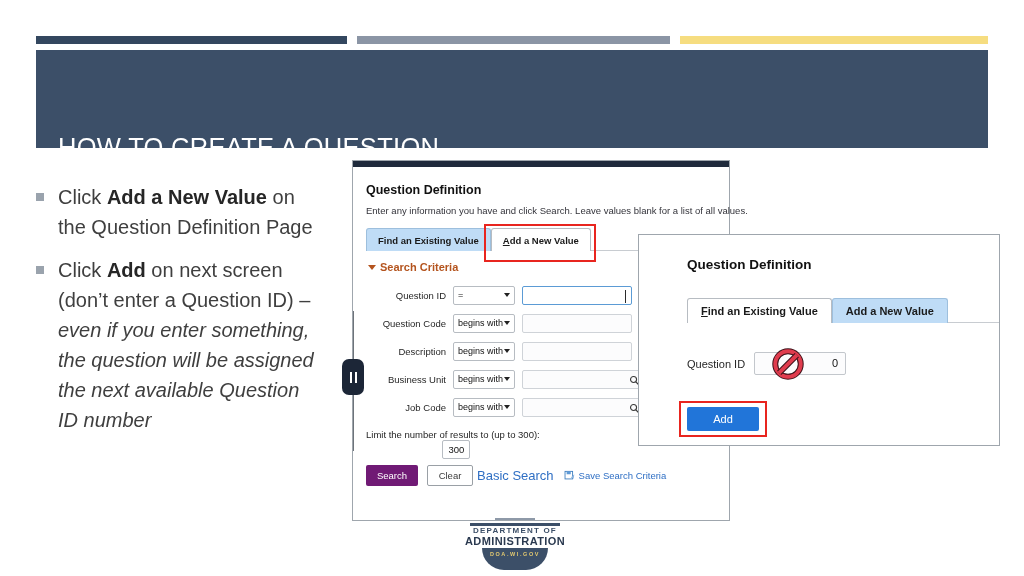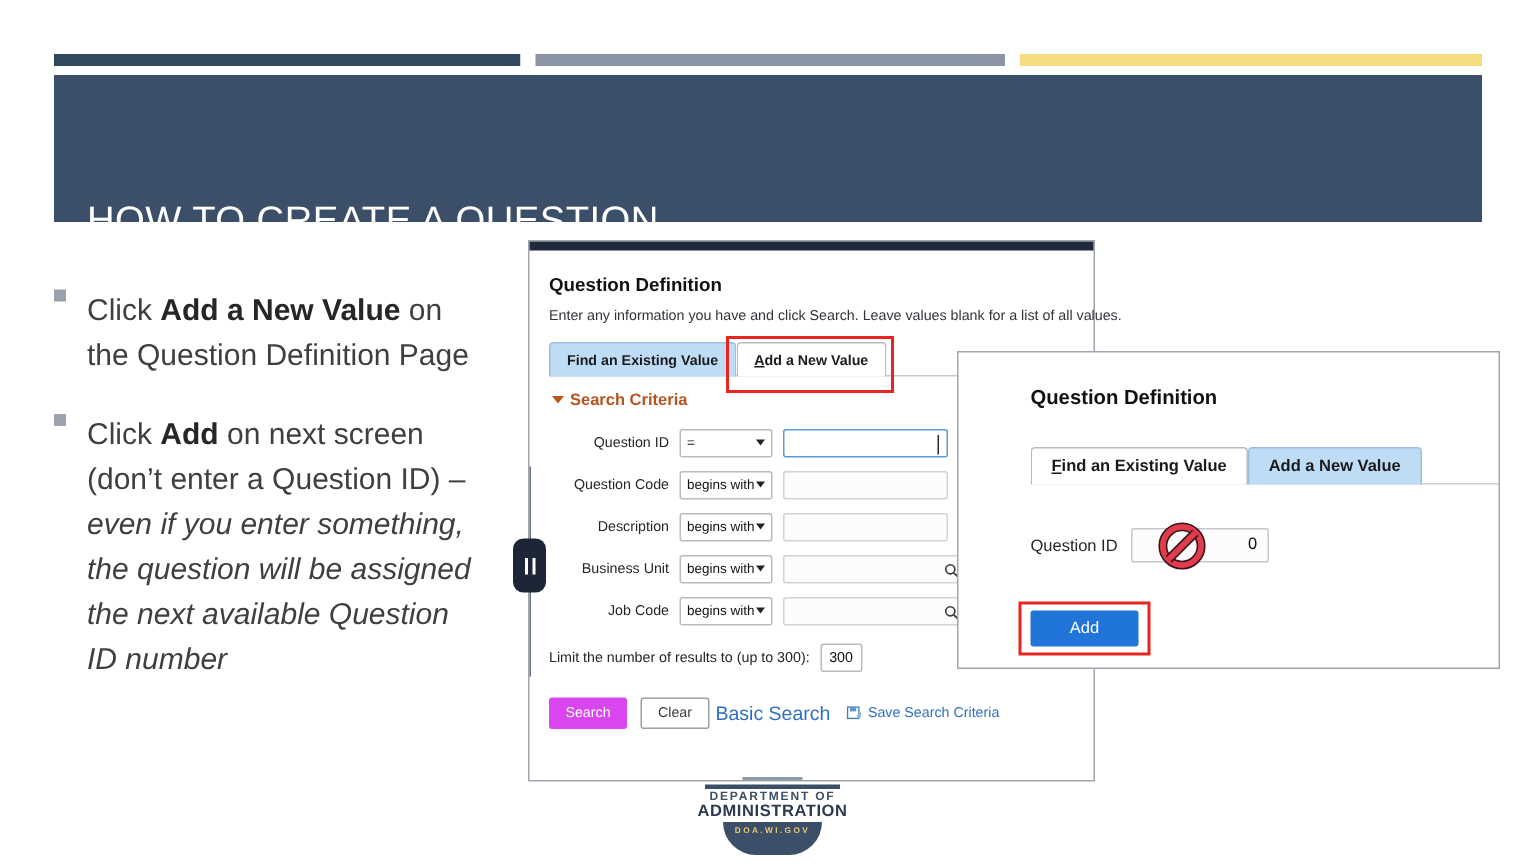--- a/index.html
+++ b/index.html
@@ -32,21 +32,21 @@
   }
 
   
   .bullets{position:absolute;left:36px;top:182px;width:300px;}
   .bullet-row{display:flex;margin-bottom:13px;}
   .bullet-mark{
     flex:0 0 auto;width:8px;height:8px;background:#9aa3ad;
     margin-right:14px;margin-top:11px;
   }
   .bullet-text{
-    font-size:20px;line-height:30px;color:#3f3f3f;width:262px;margin-top:10px;
+    font-size:20px;line-height:30px;color:#3f3f3f;width:262px;
   }
   .bullet-text b{font-weight:700;color:#262626;}
   .bullet-text i{font-style:italic;}
 
   
   .panel1{
     position:absolute;left:352px;top:160px;width:378px;height:361px;
     background:#ffffff;border:1px solid #9fa6ad;box-sizing:border-box;
   }
   .panel1-topbar{position:absolute;left:0;top:0;width:100%;height:6px;background:#1f2a3c;}
@@ -105,32 +105,32 @@
   .finput.w-plain{width:110px;}
   .finput.w-lookup{width:124px;}
   .finput.focused{border:1.5px solid #5b9bd5;background:#ffffff;}
   .caret-bar{
     position:absolute;right:5px;top:3px;width:1px;height:13px;background:#2b2b2b;
   }
   .lookup-ico{position:absolute;right:5px;top:4px;width:11px;height:11px;}
 
   
   .limitrow{
-    position:absolute;left:13px;top:268px;display:flex;align-items:center;
+    position:absolute;left:13px;top:268px;display:flex;align-items:center;flex-direction:column;
   }
   .limit-label{font-size:9.5px;color:#262626;white-space:nowrap;}
   .limit-box{
     margin-left:7px;width:28px;height:19px;border:1px solid #b7bcc2;background:#ffffff;
     box-sizing:border-box;font-size:9.5px;color:#111;line-height:18px;text-align:center;border-radius:2px;
   }
 
   
   .actions{position:absolute;left:13px;top:304px;display:flex;align-items:center;}
   .btn-search{
-    width:52px;height:21px;background:#d946ef;color:#ffffff;font-size:9.5px;
+    width:52px;height:21px;background:#701a75;color:#ffffff;font-size:9.5px;
     display:flex;align-items:center;justify-content:center;border-radius:2px;text-align:center;
   }
   .btn-clear{
     margin-left:9px;width:46px;height:21px;background:#ffffff;border:1px solid #9aa0a6;
     color:#3b3b3b;font-size:9.5px;display:flex;align-items:center;justify-content:center;
     box-sizing:border-box;border-radius:2px;
   }
   .lnk{margin-left:4px;font-size:13px;color:#2f6fc4;white-space:nowrap;}
   .save-ico{margin-left:10px;width:11px;height:11px;}
   .lnk2{margin-left:4px;font-size:9.5px;color:#2f6fc4;white-space:nowrap;}

